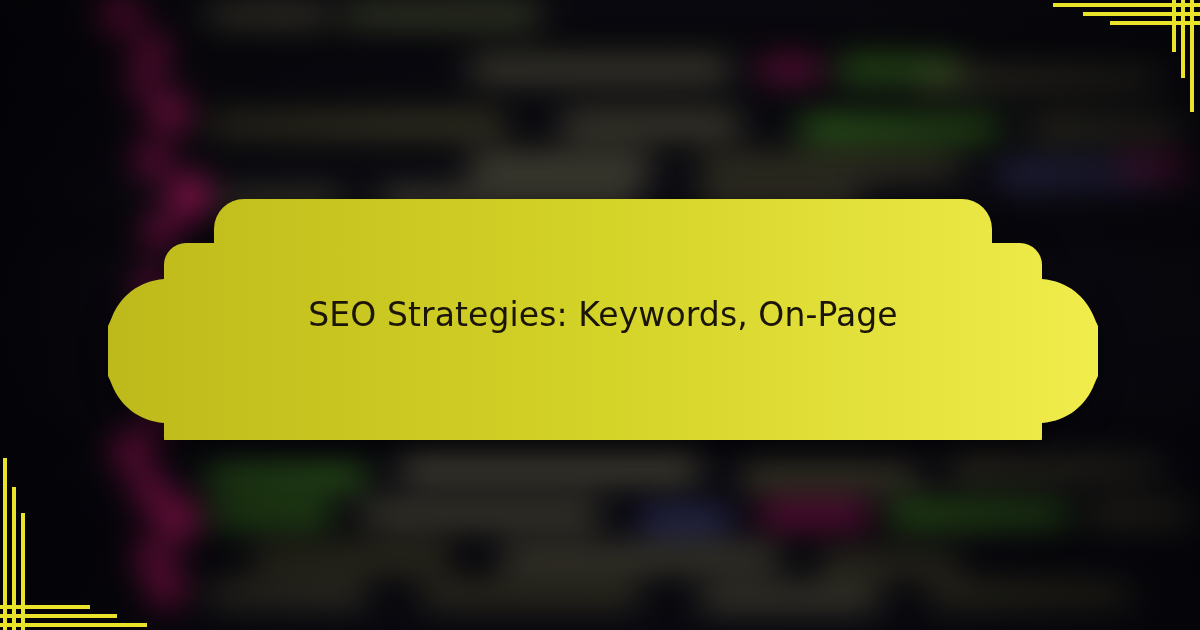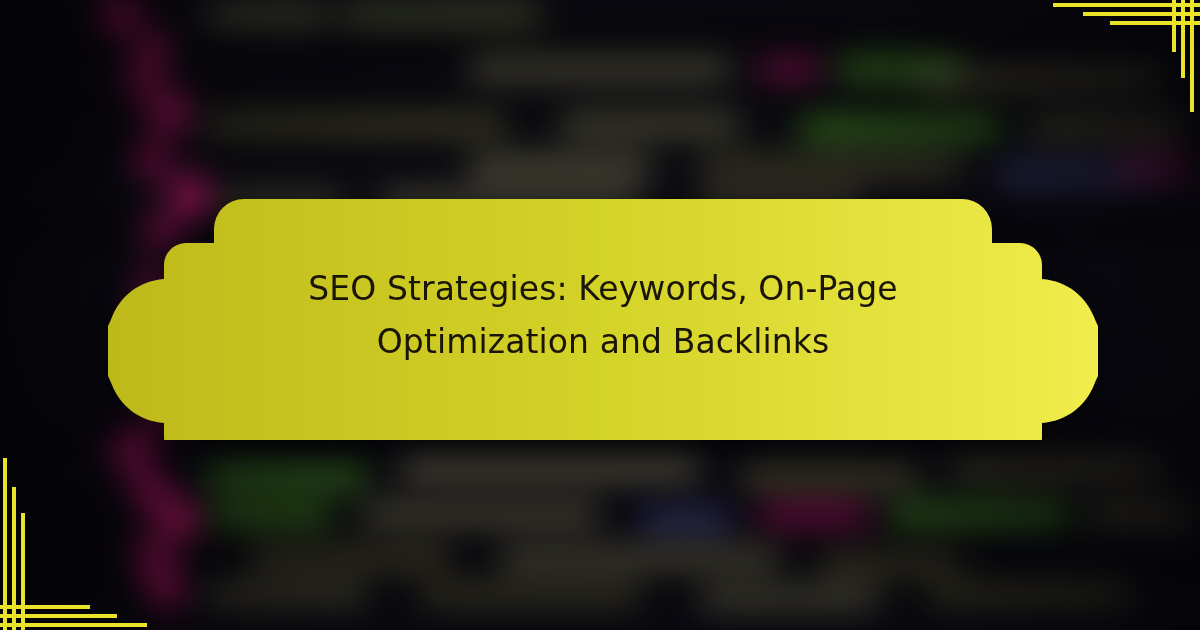--- a/index.html
+++ b/index.html
@@ -220,17 +220,16 @@
         v -14
         a 22 22 0 0 1 22 -22
         h 28
         v -14
         a 30 30 0 0 1 30 -30
         z"></path>
     </svg>
 
     <div id="badge-text">
       <div class="tline" style="color: rgb(26, 21, 8);">SEO Strategies: Keywords, On-Page</div>
-      <div class="tline" style="color: rgb(26, 21, 8);">Optimization and Backlinks</div>
     </div>
   </div>
 
 </div>
 
 </body></html>

